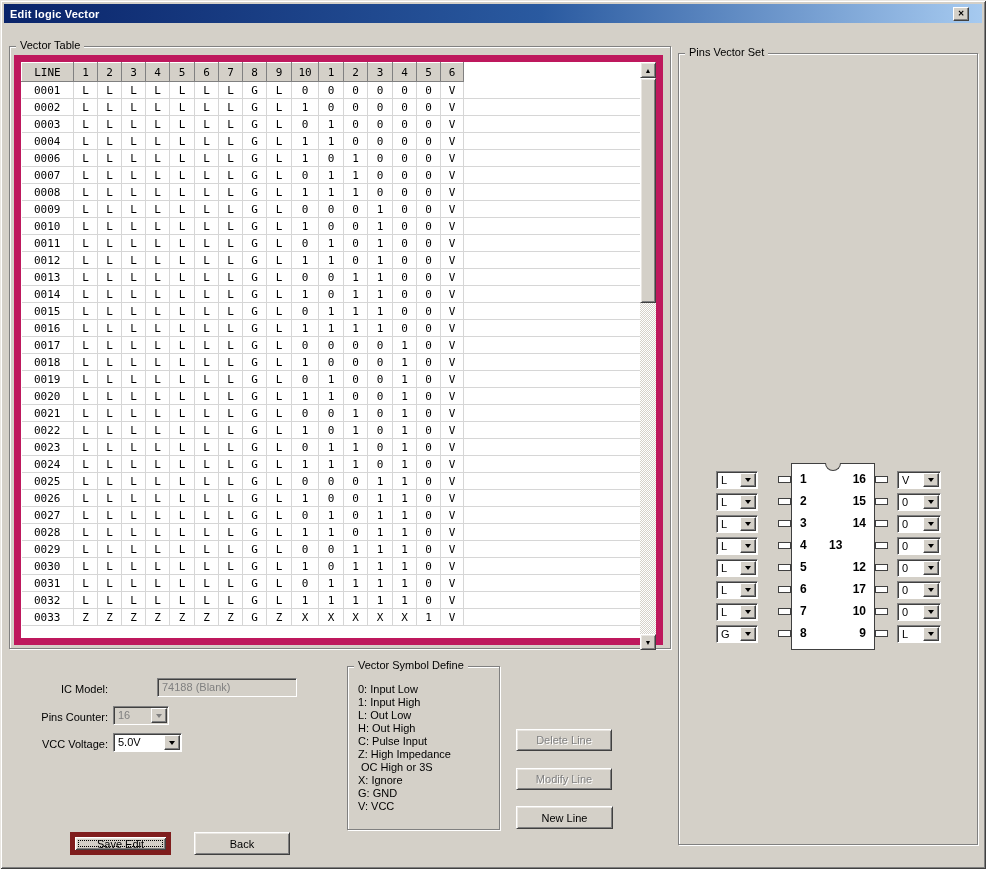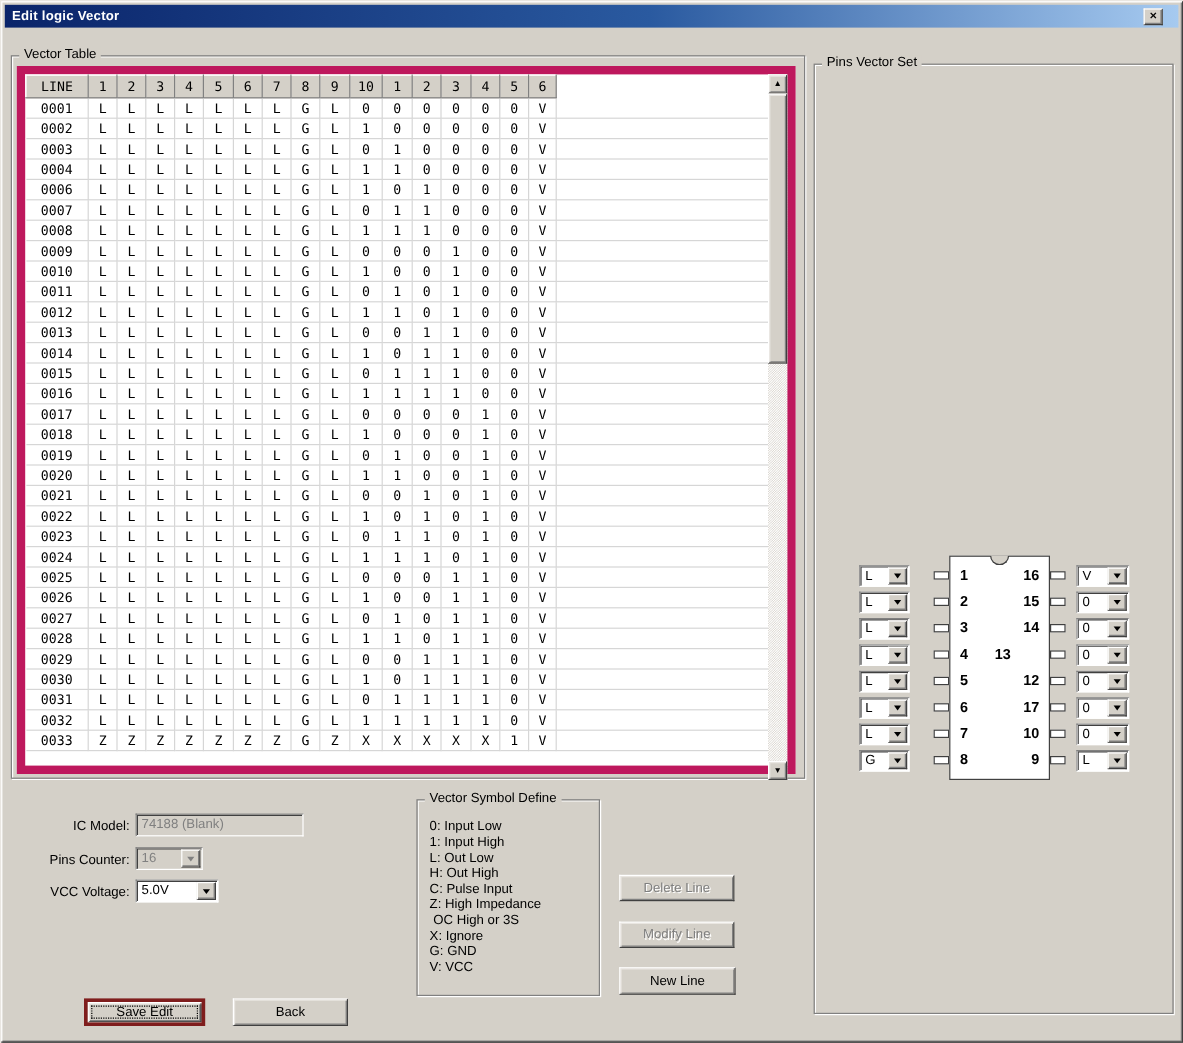--- a/index.html
+++ b/index.html
@@ -113,39 +113,39 @@
   }
   .tri { width:0; height:0; border-left:3px solid transparent; border-right:3px solid transparent; border-top:4px solid #000; }
   .combo.disabled { background:#d4d0c8; }
   .combo.disabled .combo-val { color:#808080; }
   .combo.disabled .tri { border-top-color:#808080; }
 
   .textfield {
     position:absolute; background:#d4d0c8;
     border:1px solid; border-color:#808080 #ffffff #ffffff #808080;
     box-shadow: inset 1px 1px 0 #404040;
-    padding:2px 0 0 4px; color:#808080; font-size:11px;
+    padding:2px 0 0 4px; color:#808080; font-size:11px;margin-left:44px;
   }
 
   .field-label { position:absolute; text-align:right; font-size:11px; }
 
   
   .legend { position:absolute; left:10px; top:16px; right:4px; }
   .legend-line { font-size:11px; line-height:13px; white-space:pre; }
 
   
   .btn {
     position:absolute; background:#d4d0c8; font-size:11px;
     border:1px solid; border-color:#ffffff #404040 #404040 #ffffff;
     box-shadow: inset 1px 1px 0 #e9e6e1, inset -1px -1px 0 #808080;
     display:flex; align-items:center; justify-content:center; cursor:default;
   }
   .btn.disabled { color:#808080; text-shadow:1px 1px 0 #ffffff; }
   .btn.focused {
-    border:3px solid #7f1d1d;
+    border:5px solid #7f1d1d;
     box-shadow: inset 1px 1px 0 #ffffff, inset -1px -1px 0 #404040,
                 inset 2px 2px 0 #e9e6e1, inset -2px -2px 0 #808080;
   }
   .btn.focused::after { content:""; position:absolute; inset:3px; border:1px dotted #000; }
 </style>
 </head>
 <body>
 
 <div class="window">
 

